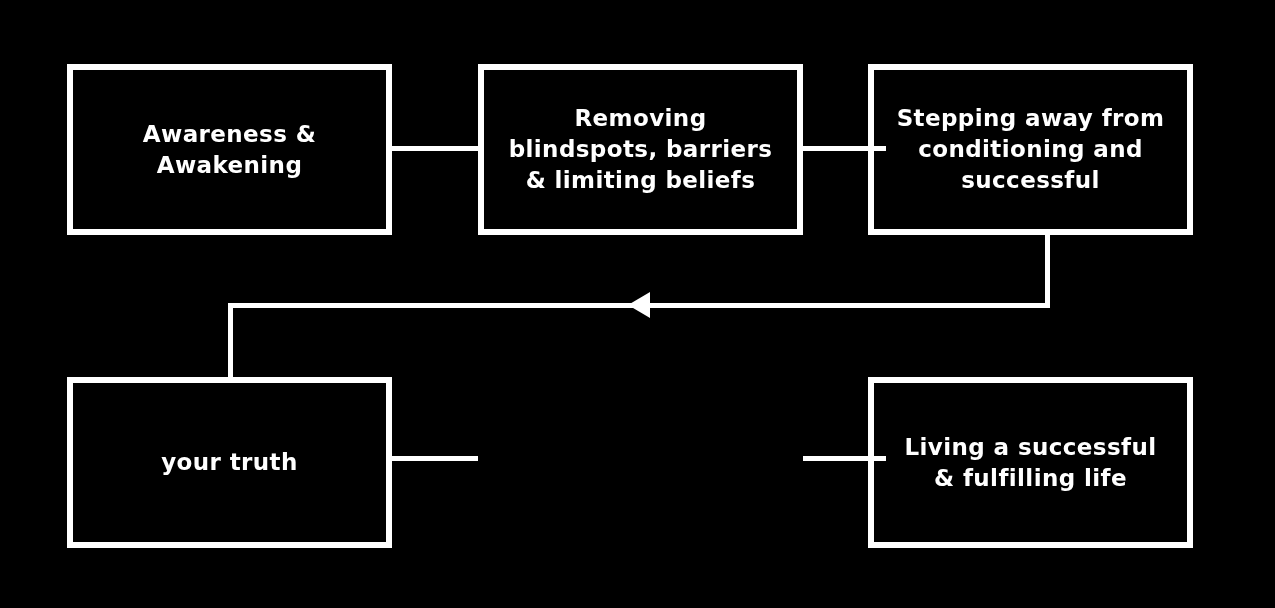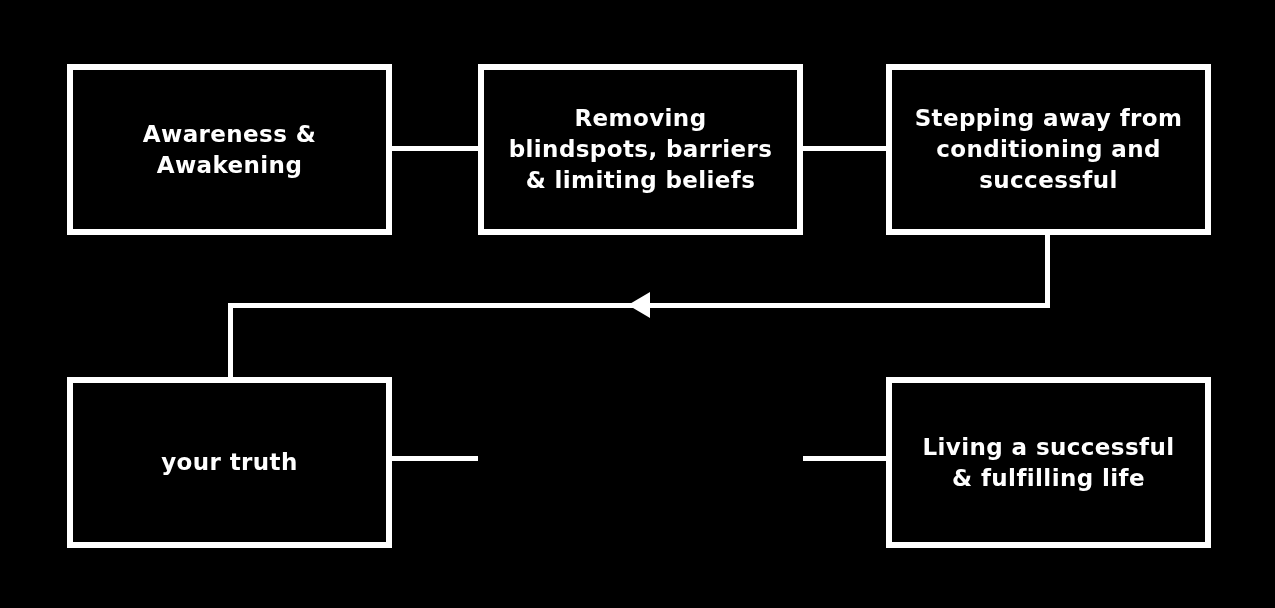--- a/index.html
+++ b/index.html
@@ -32,21 +32,21 @@
     font-size: 23px;
     line-height: 31px;
     letter-spacing: 0.4px;
     text-align: center;
     width: 100%;
   }
   .row1 { top: 64px; }
   .row2 { top: 377px; }
   .col1 { left: 67px; }
   .col2 { left: 478px; text-decoration: underline; }
-  .col3 { left: 886px; }
+  .col3 { left: 868px; }
   .cline {
     position: absolute;
     background: #ffffff;
   }
   .arrowhead {
     position: absolute;
     width: 0;
     height: 0;
     border-top: 13px solid transparent;
     border-bottom: 13px solid transparent;

